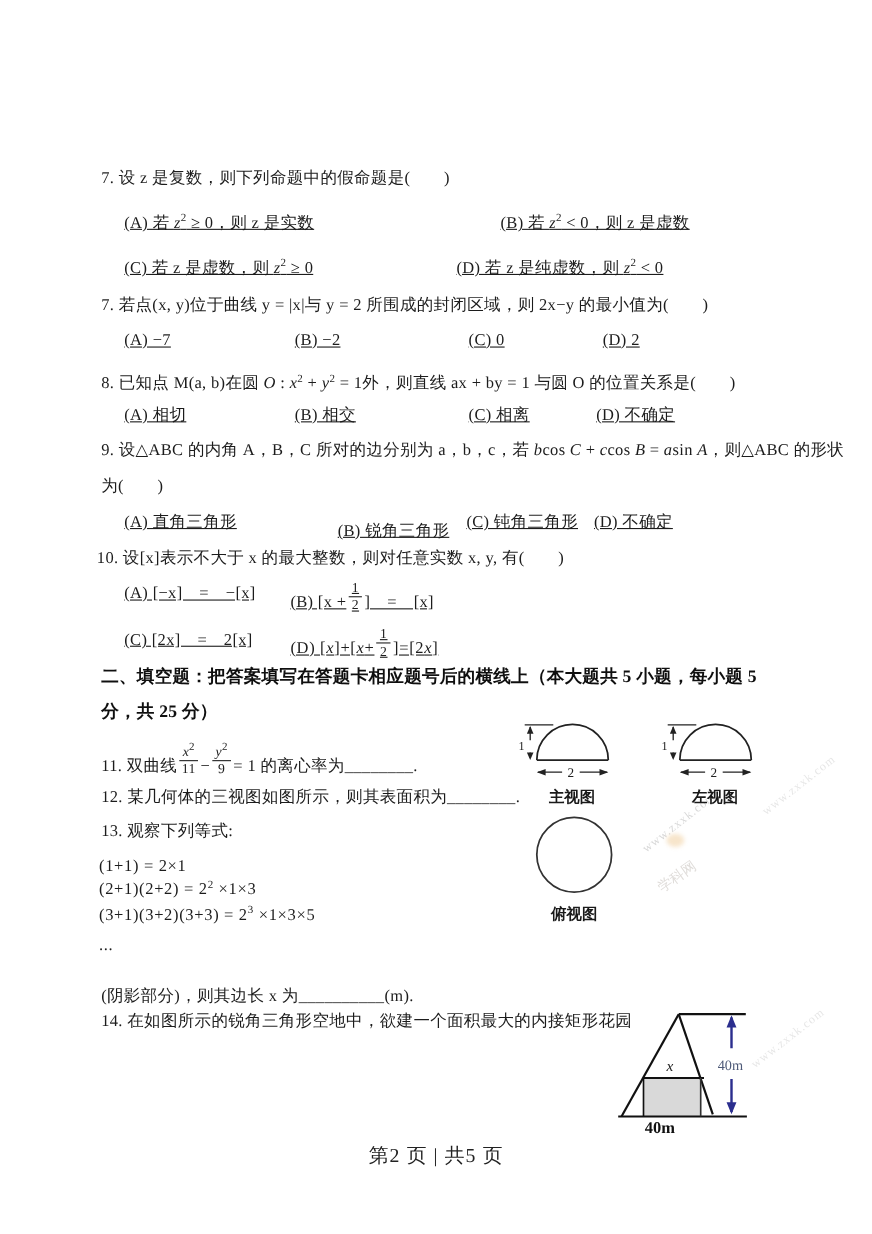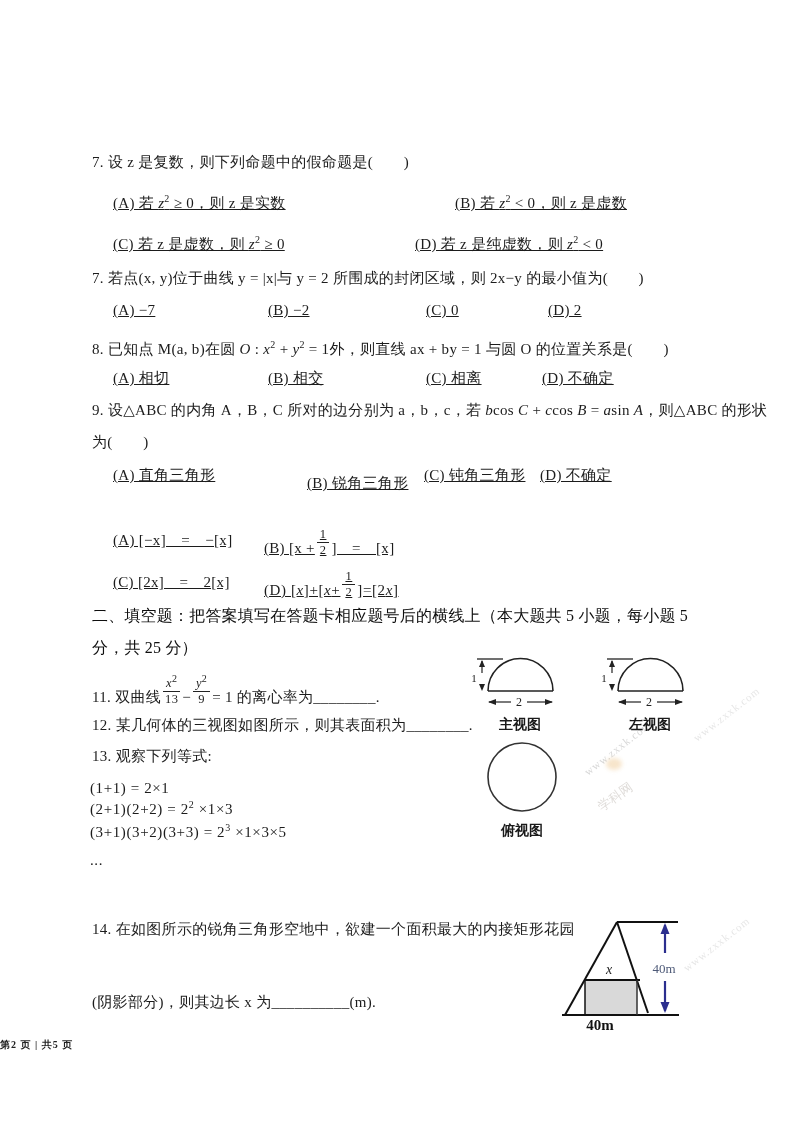--- a/index.html
+++ b/index.html
@@ -2,30 +2,30 @@
 <html><head>
 <meta charset="utf-8">
 <style>
   html,body{margin:0;padding:0;background:#ffffff;}
   .page{
     position:relative;width:793px;height:1122px;background:#fff;overflow:hidden;
     font-family:"Liberation Serif","DejaVu Serif",serif;color:#1c1c1c;
   }
   .ln{position:absolute;white-space:nowrap;font-size:15px;letter-spacing:.3px;line-height:18px;}
   .opt{font-size:15px;text-decoration:underline;}
-  .bold-head{font-weight:normal;font-size:16px;color:#0f0f0f;letter-spacing:.2px;}
+  .bold-head{font-weight:bold;font-size:16px;color:#0f0f0f;letter-spacing:.2px;}
   .math{letter-spacing:.6px;}
   .vc{display:flex;align-items:flex-end;}
   .mi{font-style:italic;font-family:"Liberation Serif",serif;}
   sup{font-size:10px;line-height:0;vertical-align:super;}
   .frac{display:inline-flex;flex-direction:column;align-items:center;line-height:1.05;
         vertical-align:middle;margin:0 2px;font-size:12.5px;}
   .fn{border-bottom:1.2px solid #222;padding:0 3px 1px;}
   .fd{padding-top:1px;}
-  .footer{position:absolute;left:0;top:1038px;width:100%;text-align:left;font-size:10px;color:#222;letter-spacing:1px;font-weight:bold;}
+  .footer{position:absolute;left:0;top:1038px;width:100%;text-align:center;font-size:18px;color:#222;letter-spacing:1px;}
   .fig{position:absolute;}
   svg text{font-family:"Liberation Serif","DejaVu Serif",serif;}
   .wm{position:absolute;color:rgba(150,150,150,.38);font-size:11px;transform:rotate(-38deg);
       letter-spacing:1px;pointer-events:none;}
   .wm2{color:rgba(165,165,165,.28);}
   .wm-brand{position:absolute;color:rgba(150,140,130,.30);font-size:13px;transform:rotate(-35deg);pointer-events:none;}
   .wm-dot{position:absolute;width:16px;height:12px;border-radius:50%;
           background:rgba(228,160,70,.28);filter:blur(2px);pointer-events:none;}
 </style>
 </head>
@@ -57,49 +57,50 @@
   <div class="ln opt" style="left:426px;top:369px;">(C)  相离</div>
   <div class="ln opt" style="left:542px;top:369px;">(D)  不确定</div>
 
   <div class="ln" style="left:92px;top:401px;">9.  设△ABC 的内角 A，B，C 所对的边分别为 a，b，c，若 <span class="mi">b</span>cos <span class="mi">C</span> + <span class="mi">c</span>cos <span class="mi">B</span> = <span class="mi">a</span>sin <span class="mi">A</span>，则△ABC 的形状</div>
   <div class="ln" style="left:92px;top:433px;">为(　　)</div>
   <div class="ln opt" style="left:113px;top:466px;">(A)  直角三角形</div>
   <div class="ln opt" style="left:264px;top:474px;margin-left:43px;">(B)  锐角三角形</div>
   <div class="ln opt" style="left:424px;top:466px;">(C)  钝角三角形</div>
   <div class="ln opt" style="left:540px;top:466px;">(D)  不确定</div>
 
+  <div class="ln" style="left:88px;top:499px;">10.  设[x]表示不大于 x 的最大整数，则对任意实数 x, y, 有(　　)</div>
   <div class="ln opt" style="left:113px;top:531px;">(A)  [−x]　=　−[x]</div>
   <div class="ln opt vc" style="left:264px;top:521px;height:36px;">(B)  [x + <span class="frac">
         <span class="fn">1</span>
         <span class="fd">2</span>
       </span>]　=　[x]</div>
   <div class="ln opt" style="left:113px;top:573px;">(C)  [2x]　=　2[x]</div>
   <div class="ln opt vc math" style="left:264px;top:563px;height:36px;">(D)  [<span class="mi">x</span>]+[<span class="mi">x</span>+<span class="frac">
         <span class="fn">1</span>
         <span class="fd">2</span>
       </span>]=[2<span class="mi">x</span>]</div>
 
   <div class="ln bold-head" style="left:92px;top:607px;">二、填空题：把答案填写在答题卡相应题号后的横线上（本大题共 5 小题，每小题 5</div>
   <div class="ln bold-head" style="left:92px;top:639px;">分，共 25 分）</div>
 
   <div class="ln vc" style="left:92px;top:668px;height:38px;">11.  双曲线 <span class="frac">
         <span class="fn"><span class="mi">x</span><sup>2</sup></span>
-        <span class="fd">13</span>
+        <span class="fd">11</span>
       </span> − <span class="frac">
         <span class="fn"><span class="mi">y</span><sup>2</sup></span>
         <span class="fd">9</span>
       </span> = 1 的离心率为________.</div>
   <div class="ln" style="left:92px;top:716px;">12.  某几何体的三视图如图所示，则其表面积为________.</div>
   <div class="ln" style="left:92px;top:747px;">13.  观察下列等式:</div>
   <div class="ln math" style="left:90px;top:779px;">(1+1) = 2×1</div>
   <div class="ln math" style="left:90px;top:800px;">(2+1)(2+2) = 2<sup>2</sup> ×1×3</div>
   <div class="ln math" style="left:90px;top:823px;">(3+1)(3+2)(3+3) = 2<sup>3</sup> ×1×3×5</div>
   <div class="ln math" style="left:90px;top:851px;">...</div>
   <div class="ln" style="left:92px;top:920px;">14.  在如图所示的锐角三角形空地中，欲建一个面积最大的内接矩形花园</div>
-  <div class="ln" style="left:92px;top:993px;text-align:center;">(阴影部分)，则其边长 x 为__________(m).</div>
+  <div class="ln" style="left:92px;top:897px;text-align:center;">(阴影部分)，则其边长 x 为__________(m).</div>
 
   <div class="fig" style="left:465px;top:648px;">
     <svg width="110" height="88" viewBox="0 0 110 88">
       <line x1="12" y1="11" x2="38" y2="11" stroke="#222" stroke-width="1.3"></line>
       <line x1="17" y1="13" x2="17" y2="25" stroke="#222" stroke-width="1.2"></line>
       <line x1="17" y1="36" x2="17" y2="41" stroke="#222" stroke-width="1.2"></line>
       <polygon points="17,12 14,19 20,19" fill="#222"></polygon>
       <polygon points="17,43 14,36 20,36" fill="#222"></polygon>
       <text x="9" y="34" font-size="11" text-anchor="middle" fill="#222">1</text>
       <path d="M23,43 A32.5,32.5 0 0 1 88,43" fill="none" stroke="#222" stroke-width="1.6"></path>

